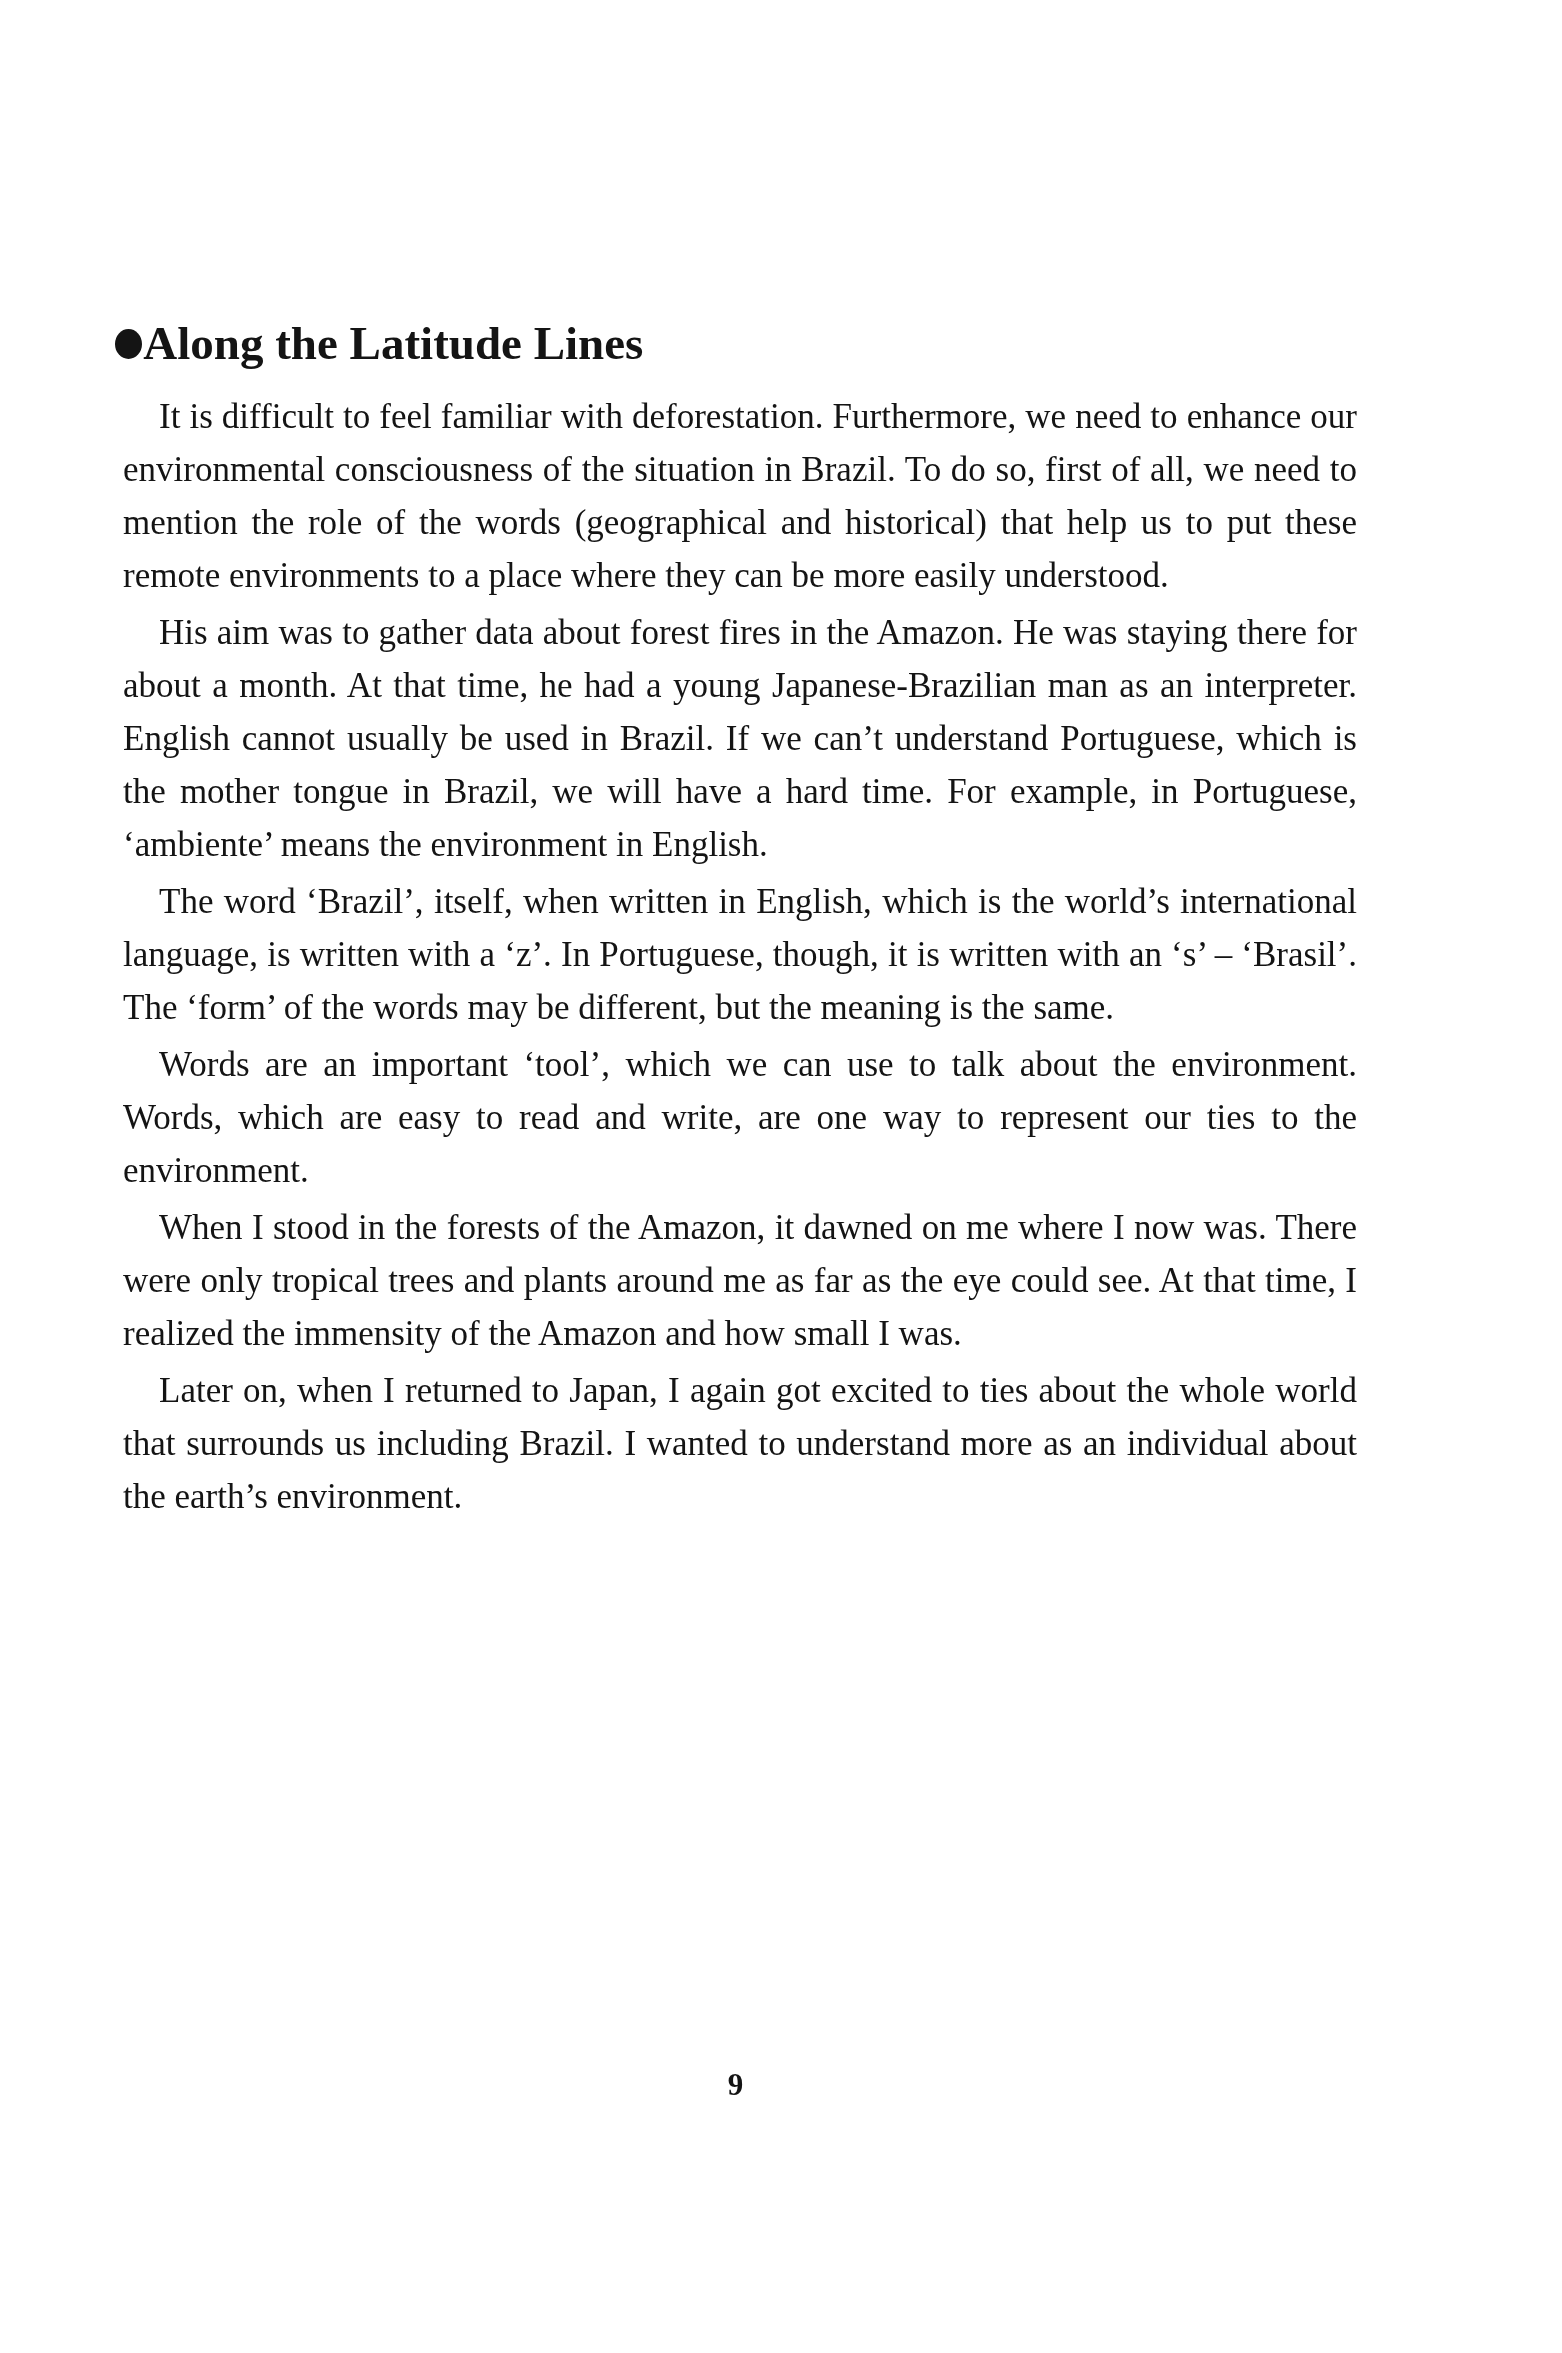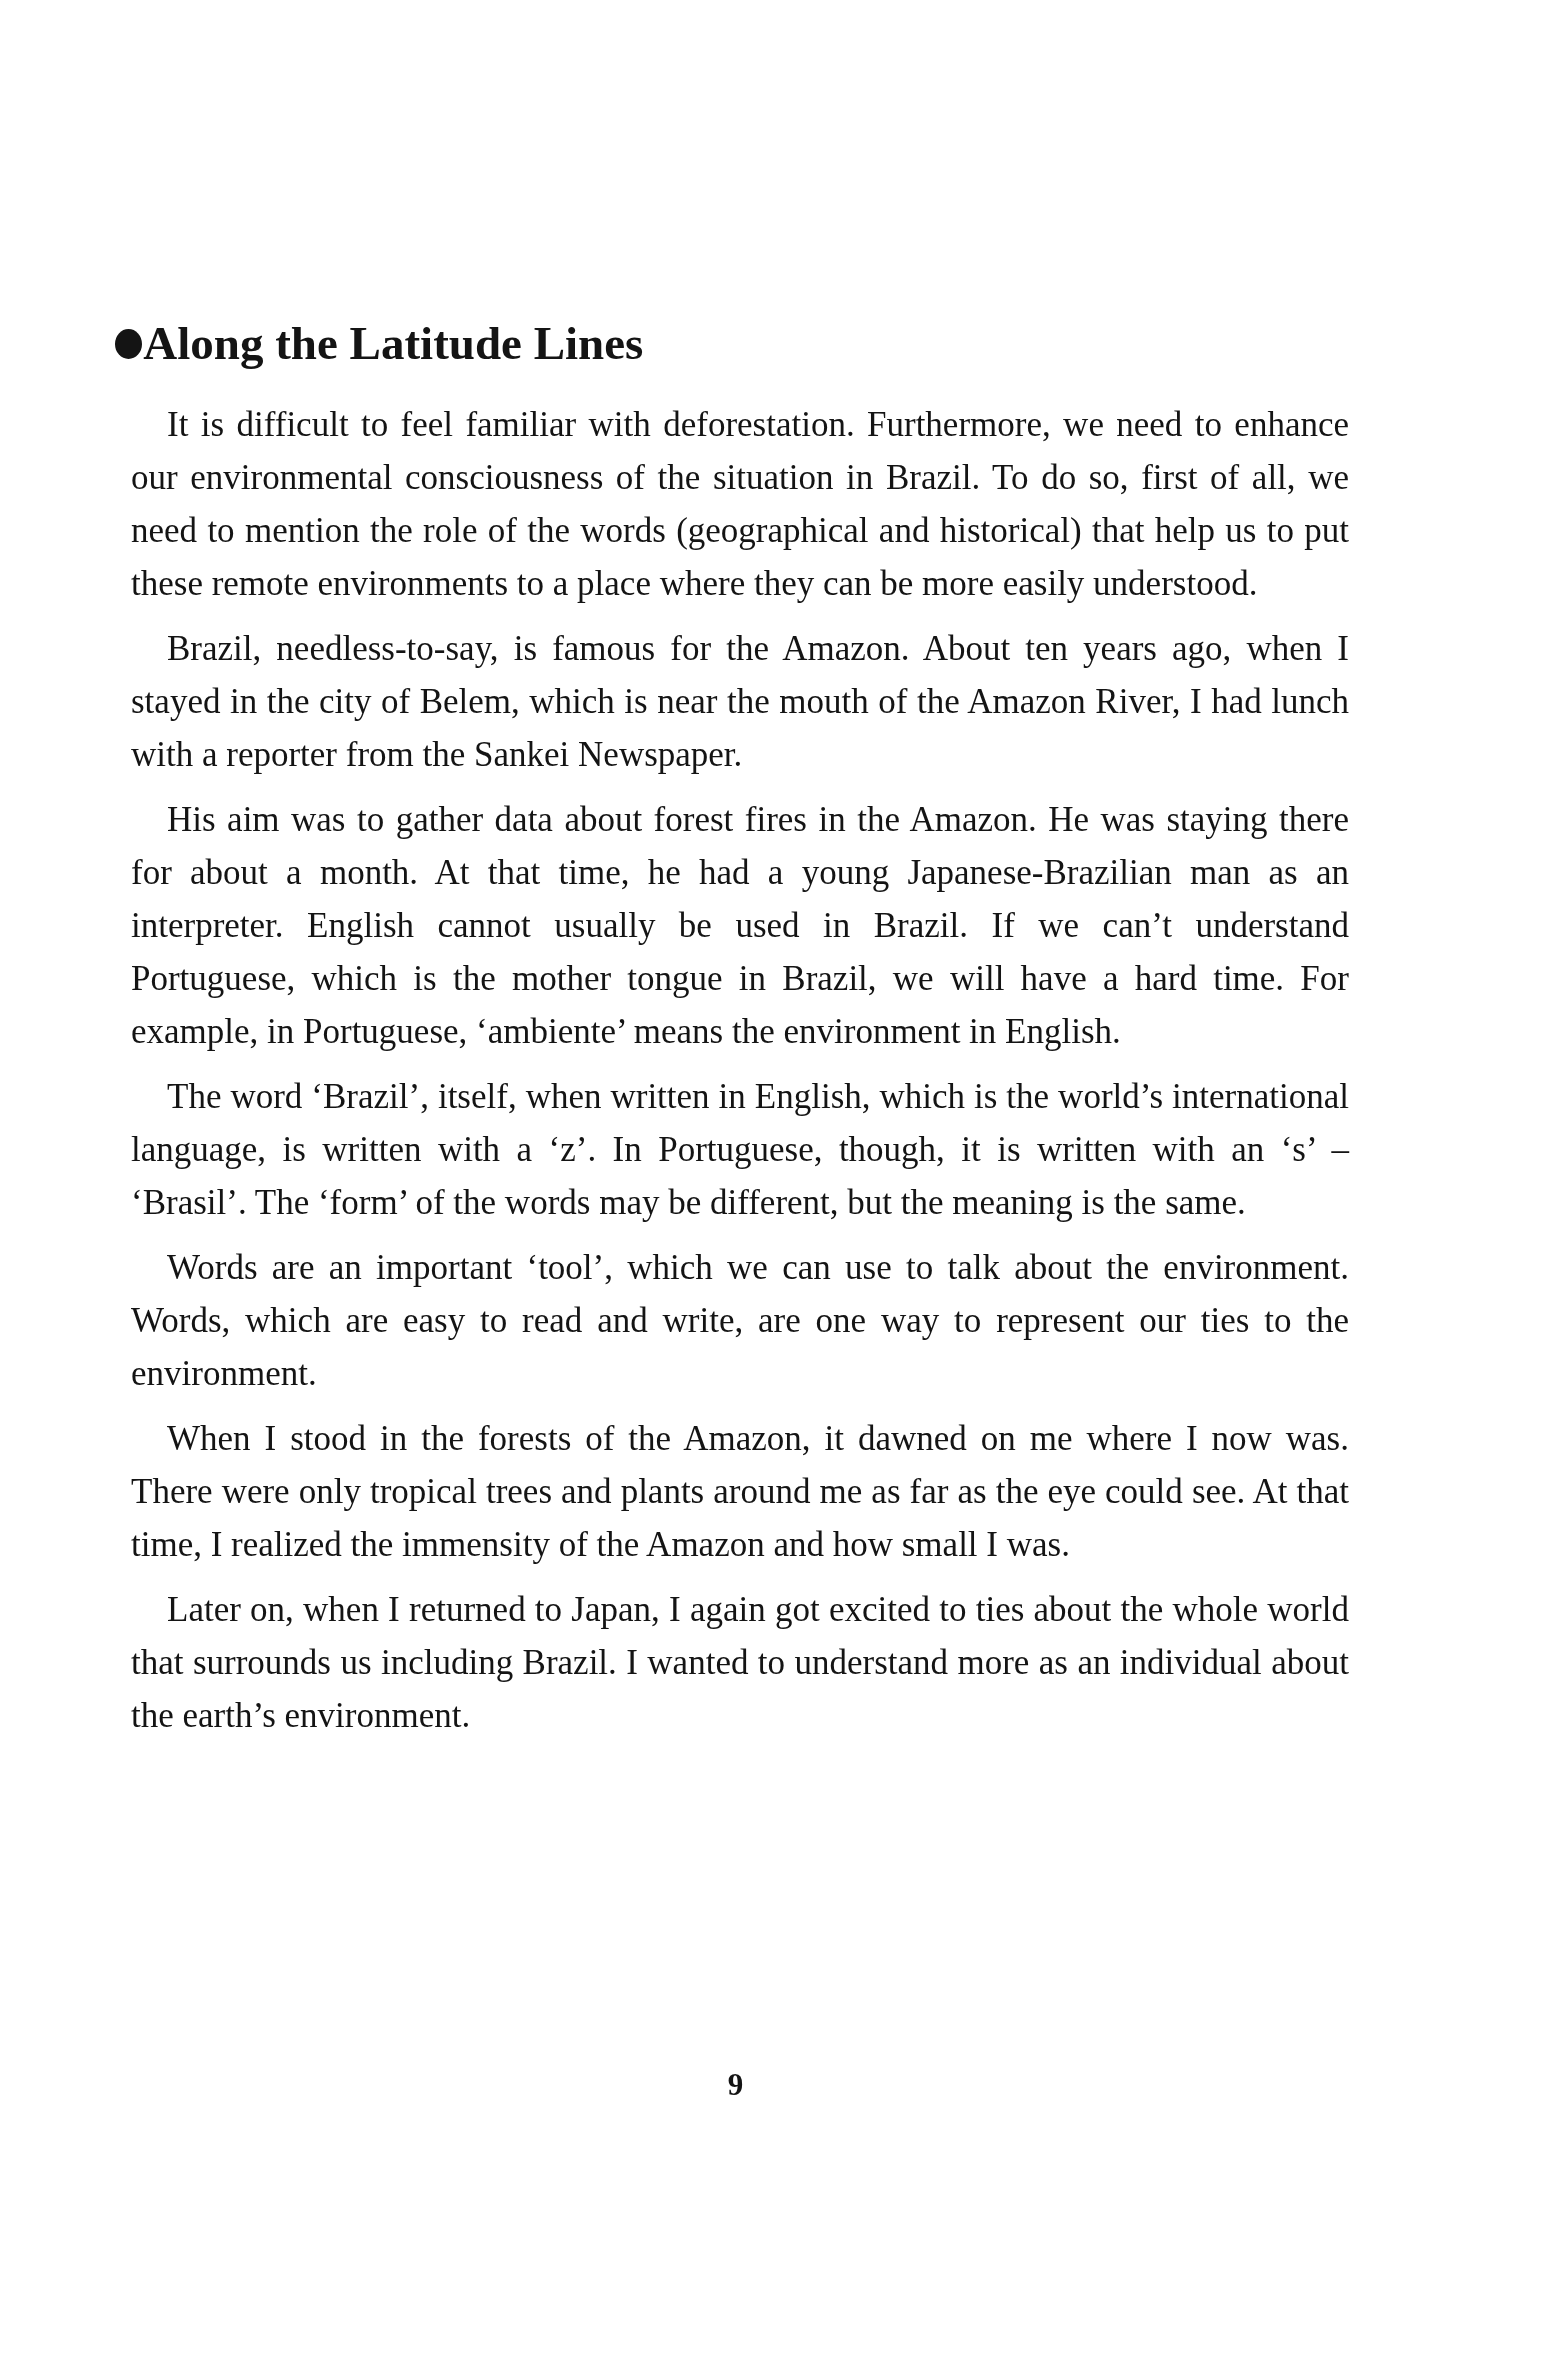--- a/index.html
+++ b/index.html
@@ -53,21 +53,21 @@
     position: absolute;
     left: 119px;
     top: 386px;
     width: 1242px;
     font-size: 35px;
     line-height: 53px;
     text-align: justify;
     text-align-last: left;
   }
   .body-text p {
-    margin: 12px;
+    margin: 4px;
     text-indent: 36px;
     text-align: justify;
   }
   .page-number {
     position: absolute;
     left: 722px;
     top: 2068px;
     width: 27px;
     text-align: center;
     font-size: 31px;
@@ -80,21 +80,20 @@
 
 <div class="page">
 
   <h2 class="heading" style="margin:0;">
     <span class="bullet"></span>
     <span class="title">Along the Latitude Lines</span>
   </h2>
 
   <div class="body-text">
     <p>It is difficult to feel familiar with deforestation. Furthermore, we need to enhance our environmental consciousness of the situation in Brazil. To do so, first of all, we need to mention the role of the words (geographical and historical) that help us to put these remote environments to a place where they can be more easily understood.</p>
-    <p>Brazil, needless-to-say, is famous for the Amazon. About ten years ago, when I stayed in the city of Belem, which is near the mouth of the Amazon River, I had lunch with a reporter from the Sankei Newspaper.</p>
     <p>His aim was to gather data about forest fires in the Amazon. He was staying there for about a month. At that time, he had a young Japanese-Brazilian man as an interpreter. English cannot usually be used in Brazil. If we can’t understand Portuguese, which is the mother tongue in Brazil, we will have a hard time. For example, in Portuguese, ‘ambiente’ means the environment in English.</p>
     <p>The word ‘Brazil’, itself, when written in English, which is the world’s international language, is written with a ‘z’. In Portuguese, though, it is written with an ‘s’ – ‘Brasil’. The ‘form’ of the words may be different, but the meaning is the same.</p>
     <p>Words are an important ‘tool’, which we can use to talk about the environment. Words, which are easy to read and write, are one way to represent our ties to the environment.</p>
     <p>When I stood in the forests of the Amazon, it dawned on me where I now was. There were only tropical trees and plants around me as far as the eye could see. At that time, I realized the immensity of the Amazon and how small I was.</p>
     <p>Later on, when I returned to Japan, I again got excited to ties about the whole world that surrounds us including Brazil. I wanted to understand more as an individual about the earth’s environment.</p>
   </div>
 
   <div class="page-number">9</div>
 
 </div>

